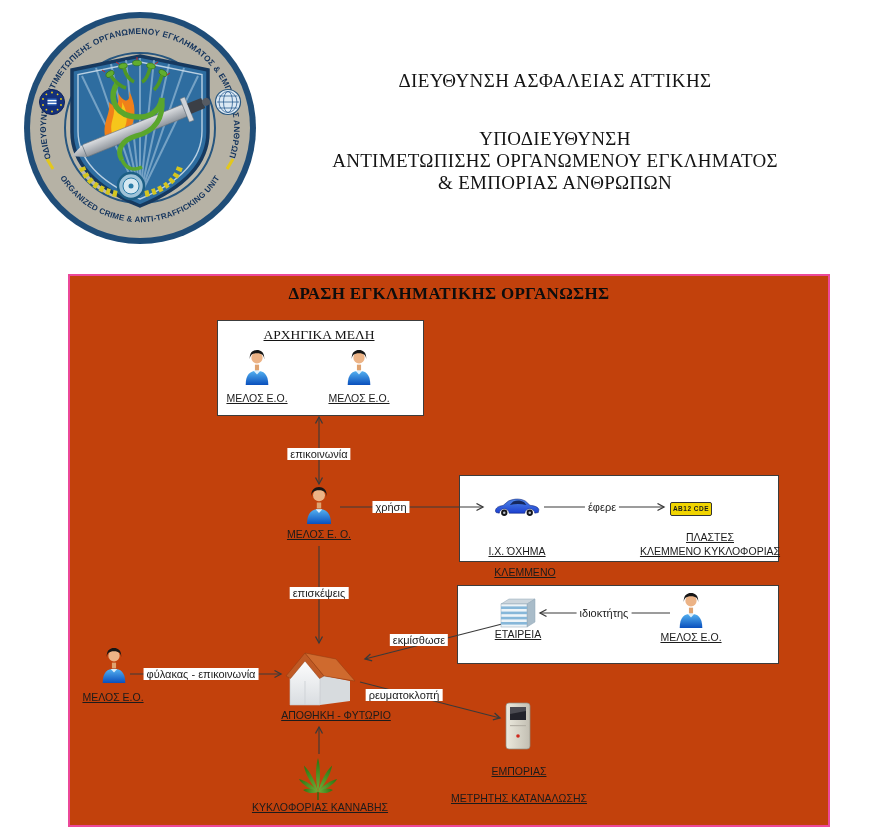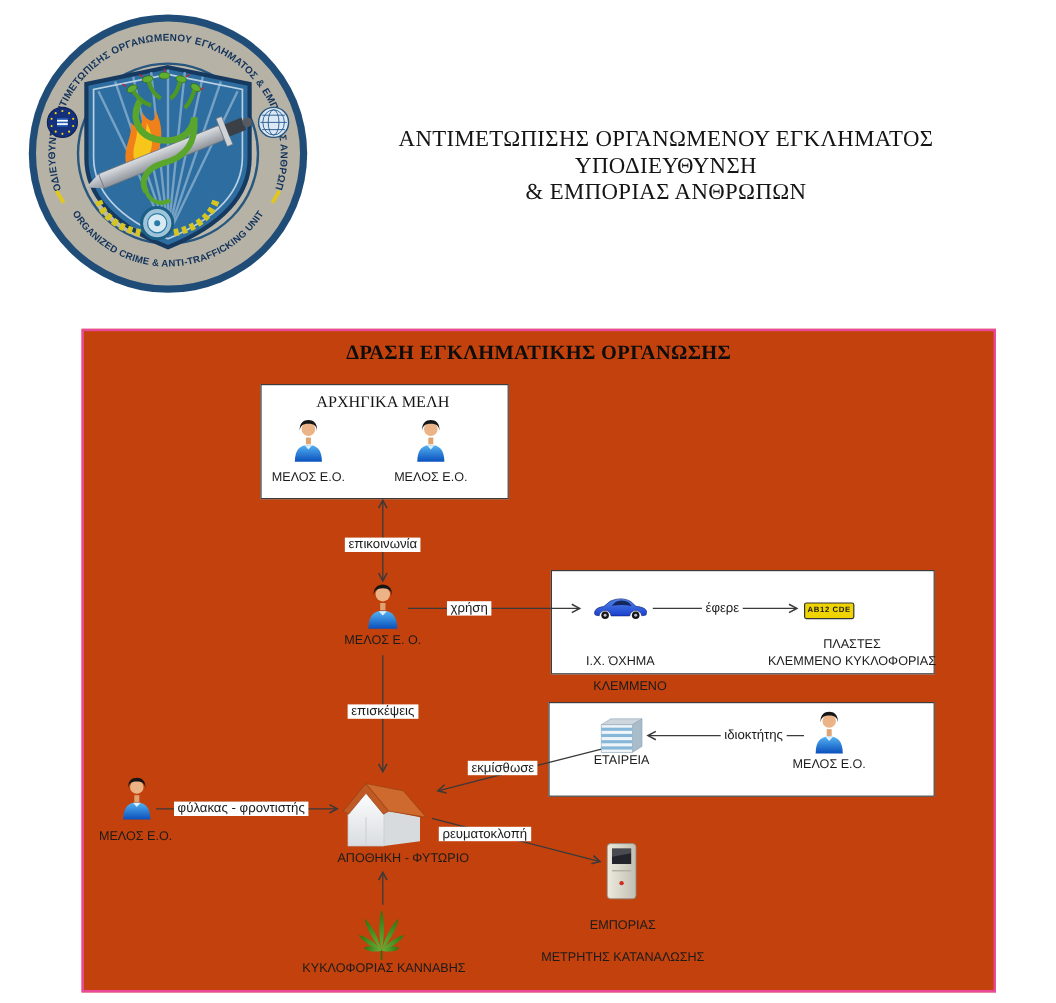--- a/index.html
+++ b/index.html
@@ -13,21 +13,21 @@
   .h-sub{margin-top:36px;font-size:19px;line-height:22px;letter-spacing:.3px;}
   
   .diagram{position:absolute;left:68px;top:274px;width:758px;height:549px;
            border:2px solid #ec4899;background:#c2410c;}
   .dg-title{position:absolute;top:8px;left:0;right:0;text-align:center;z-index:3;
             font-family:"Liberation Serif",serif;font-weight:bold;font-size:17px;color:#0d0d0d;letter-spacing:.3px;}
   .box{position:absolute;border:1px solid #3c3c3c;background:#fff;z-index:1;}
   .wires{position:absolute;left:0;top:0;width:758px;height:549px;z-index:2;}
   .icon{position:absolute;z-index:3;}
   .node-label{position:absolute;transform:translateX(-50%);white-space:nowrap;z-index:3;
-              font-size:10.5px;color:#1b1b1b;}
+              font-size:10.5px;color:#1b1b1b;text-decoration:underline;}
   .serif-label{font-family:"Liberation Serif",serif;font-size:13.5px;color:#141414;}
   .edge-label{position:absolute;transform:translate(-50%,-50%);white-space:nowrap;z-index:3;
               font-size:11px;color:#1b1b1b;background:#fff;padding:0 3px;}
   .plate{position:absolute;z-index:3;background:#f0d400;border:1px solid #333;border-radius:2px;
          width:40px;height:12px;line-height:12px;text-align:center;
          font-size:6.5px;font-weight:bold;letter-spacing:.5px;color:#1a1a1a;}
 </style>
 </head>
 <body>
 
@@ -220,23 +220,24 @@
       <path d="M123 184 C142 180 154 170 158 157"></path>
     </g>
     <g>
       <circle cx="109" cy="176" r="13" fill="#9fc3d8" stroke="#1c5f86" stroke-width="2.5"></circle>
       <circle cx="109" cy="176" r="8" fill="#d7e9f2" stroke="#2a7ca8" stroke-width="1"></circle>
       <circle cx="109" cy="176" r="2.5" fill="#2a7ca8"></circle>
     </g>
   </svg>
 
   <div class="header-text">
+    <div class="h-line1">ΔΙΕΥΘΥΝΣΗ ΑΣΦΑΛΕΙΑΣ ΑΤΤΙΚΗΣ</div>
     <div class="h-sub">
+      <div>ΥΠΟΔΙΕΥΘΥΝΣΗ</div>
       <div>ΑΝΤΙΜΕΤΩΠΙΣΗΣ ΟΡΓΑΝΩΜΕΝΟΥ ΕΓΚΛΗΜΑΤΟΣ</div>
-      <div>ΥΠΟΔΙΕΥΘΥΝΣΗ</div>
       <div>&amp; ΕΜΠΟΡΙΑΣ ΑΝΘΡΩΠΩΝ</div>
     </div>
   </div>
 
   <div class="diagram">
     <div class="dg-title">ΔΡΑΣΗ ΕΓΚΛΗΜΑΤΙΚΗΣ ΟΡΓΑΝΩΣΗΣ</div>
 
     <div class="box" style="left:147px;top:44px;width:205px;height:94px;"></div>
     <div class="box" style="left:389px;top:199px;width:318px;height:85px;"></div>
     <div class="box" style="left:387px;top:309px;width:320px;height:77px;"></div>
@@ -267,23 +268,23 @@
     <svg class="icon" style="left:273px;top:72px;" width="32" height="38" viewBox="0 0 34 40">
         <use href="#sym-person"></use>
       </svg>
     <div class="node-label" style="left:187px;top:116px;">ΜΕΛΟΣ Ε.Ο.</div>
     <div class="node-label" style="left:289px;top:116px;">ΜΕΛΟΣ Ε.Ο.</div>
 
     <div class="edge-label" style="left:249px;top:178px;text-align:right;">επικοινωνία</div>
     <div class="edge-label" style="left:321px;top:231px;">χρήση</div>
     <div class="edge-label" style="left:532px;top:231px;">έφερε</div>
     <div class="edge-label" style="left:249px;top:317px;">επισκέψεις</div>
-    <div class="edge-label" style="left:534px;top:337px;margin-left:24px;">ιδιοκτήτης</div>
+    <div class="edge-label" style="left:534px;top:337px;">ιδιοκτήτης</div>
     <div class="edge-label" style="left:349px;top:364px;">εκμίσθωσε</div>
-    <div class="edge-label" style="left:131px;top:398px;">φύλακας - φροντιστής</div>
+    <div class="edge-label" style="left:131px;top:398px;">φύλακας - επικοινωνία</div>
     <div class="edge-label" style="left:334px;top:419px;">ρευματοκλοπή</div>
 
     <svg class="icon" style="left:232px;top:209px;" width="34" height="40" viewBox="0 0 34 40">
         <use href="#sym-person"></use>
       </svg>
     <div class="node-label" style="left:249px;top:252px;">ΜΕΛΟΣ Ε. Ο.</div>
 
     <svg class="icon" style="left:424px;top:220px;" width="46" height="22" viewBox="0 0 48 22">
         <use href="#sym-car"></use>
       </svg>

